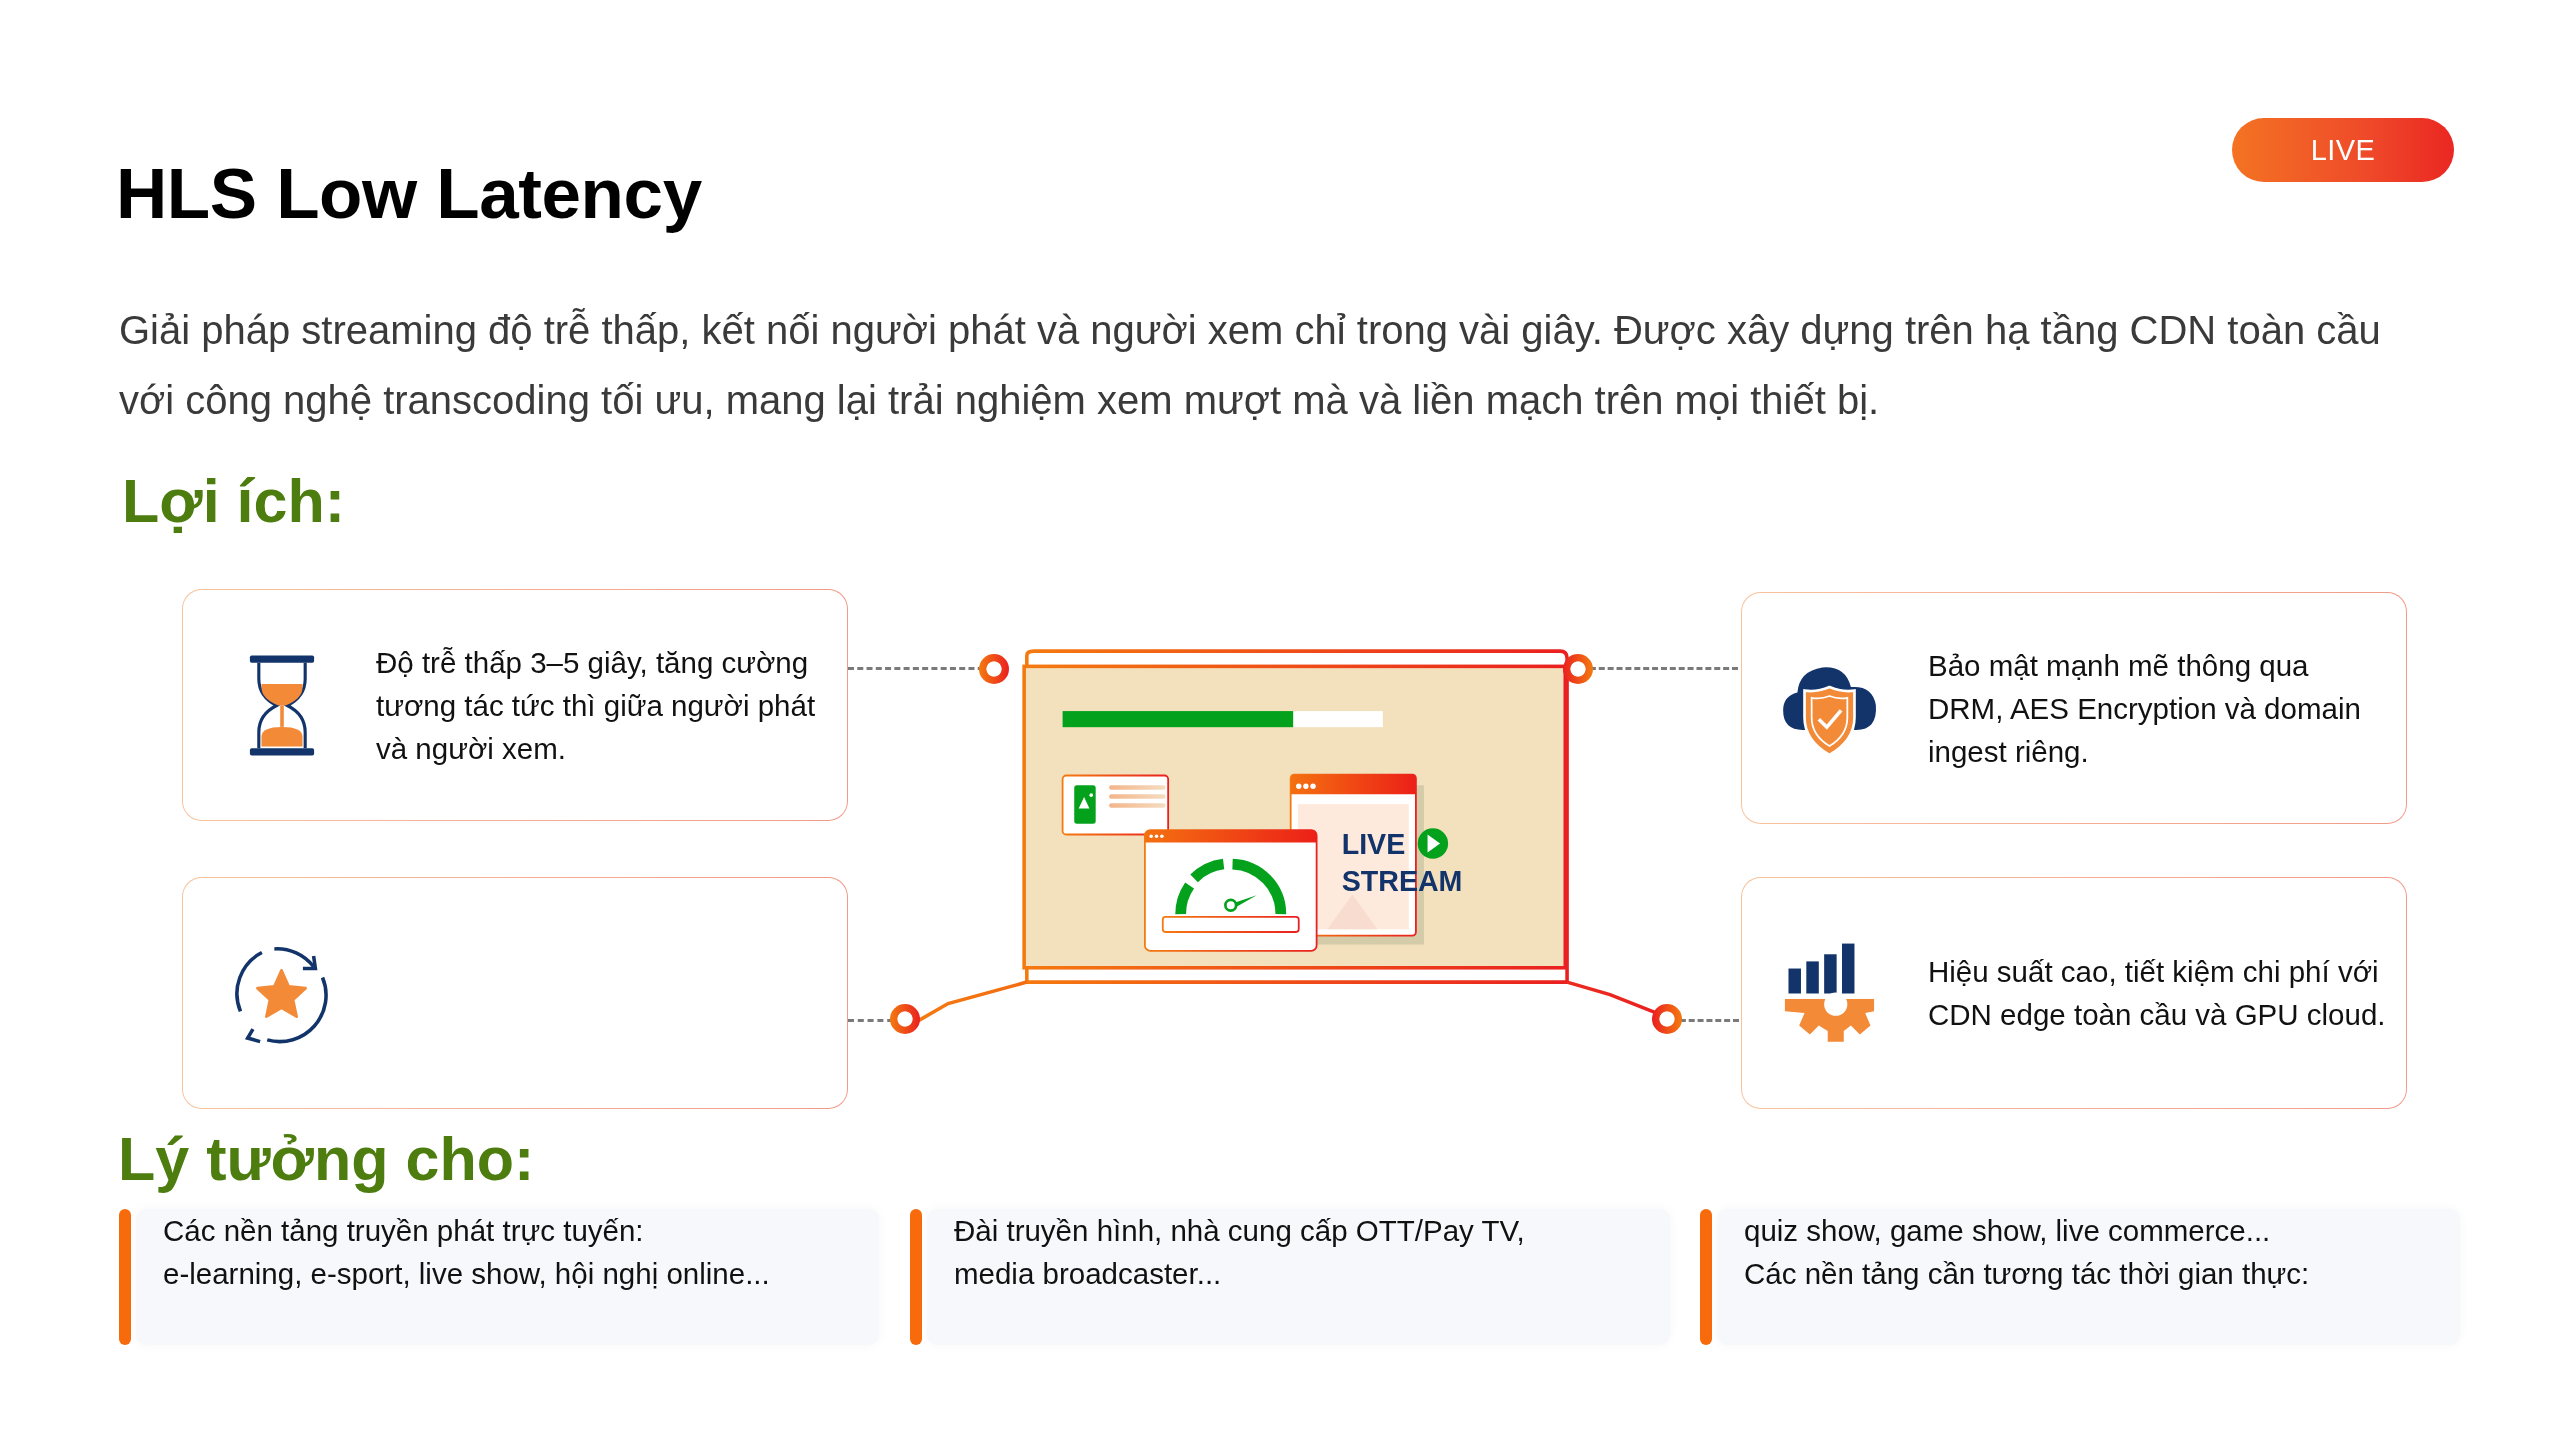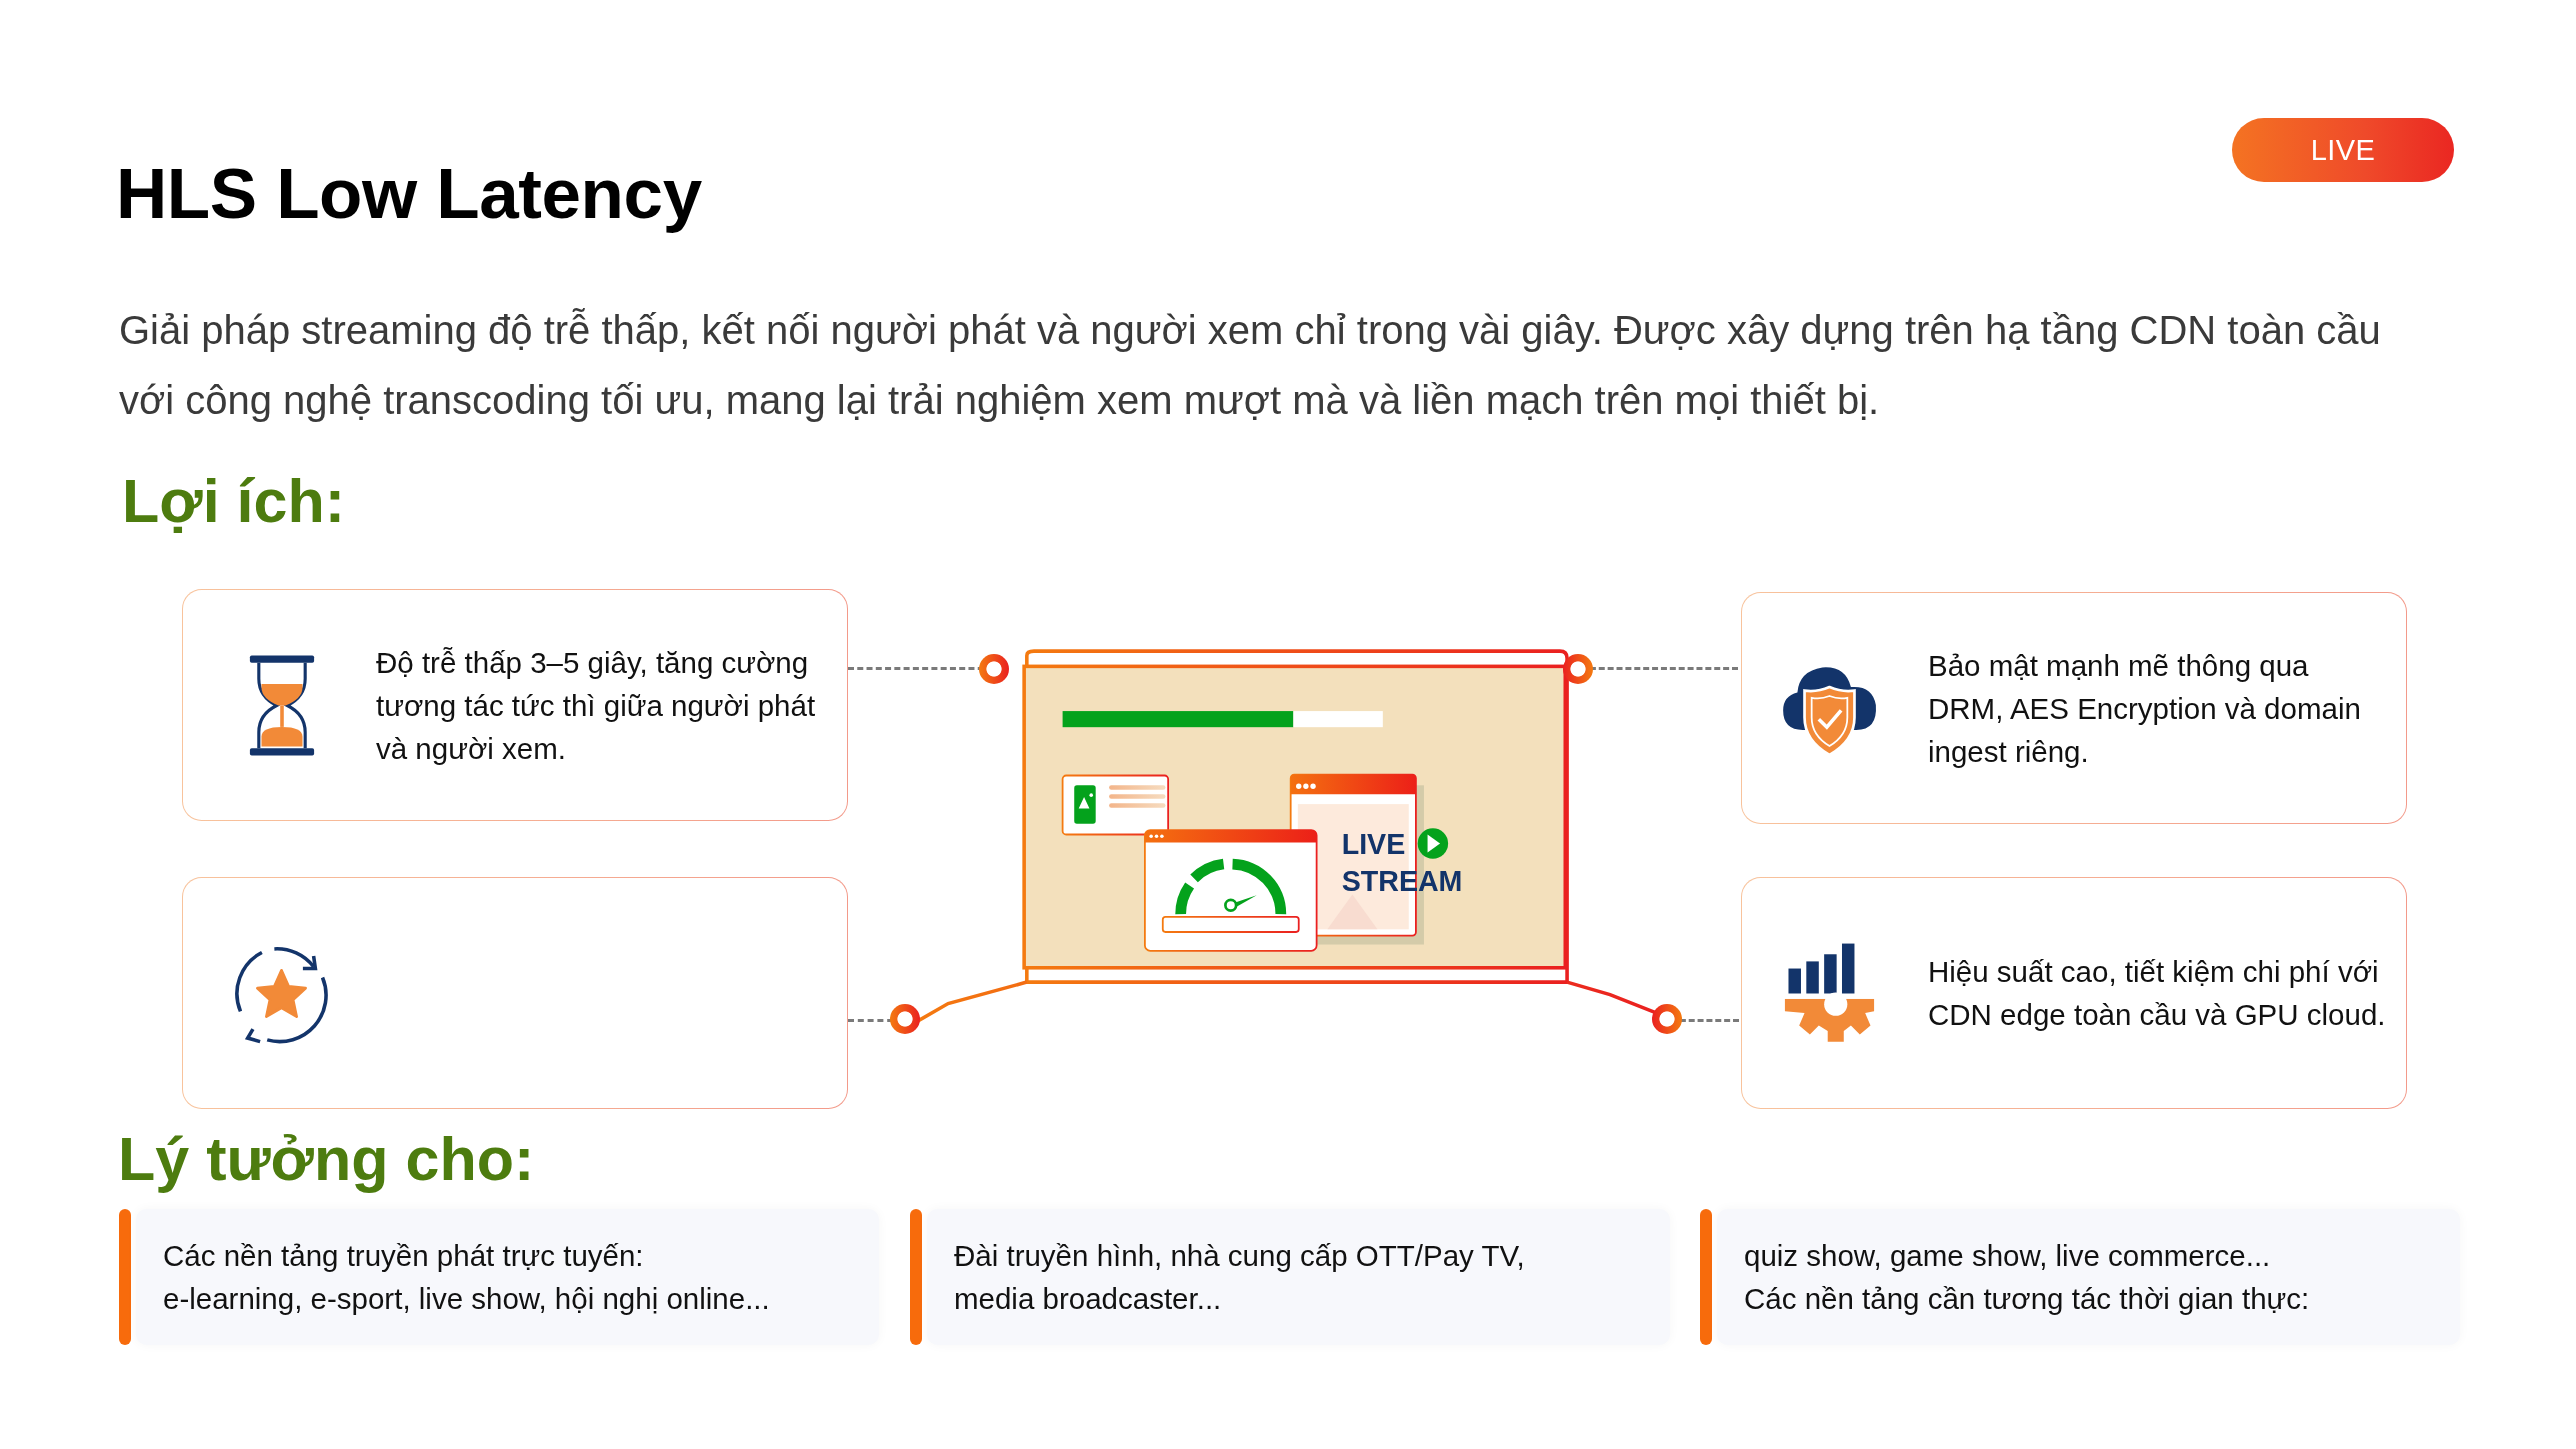--- a/index.html
+++ b/index.html
@@ -52,21 +52,21 @@
 
   
   .icard {
     position: absolute; top: 1209px; width: 760px; height: 136px;
     display: flex; align-items: center;
   }
   .icard .accent { width: 11.6px; height: 136px; border-radius: 6.3px; background: #f76b0c; flex: 0 0 11.6px; }
   .icard .body {
     margin-left: 5.4px; height: 136px; flex: 1; border-radius: 10.7px;
     background: #f7f8fc; box-shadow: 0 0 10.7px rgba(0,0,0,0.04);
-    display: flex; align-items: center; padding-left: 27px;
+    display: flex; align-items: flex-start; padding-left: 27px;
     font-size: 29.5px; line-height: 43px; color: #111;
   }
   .ic1 { left: 119px; }
   .ic2 { left: 910px; }
   .ic3 { left: 1700px; }
 </style>
 </head>
 <body>
 
 <div class="badge">LIVE</div>

